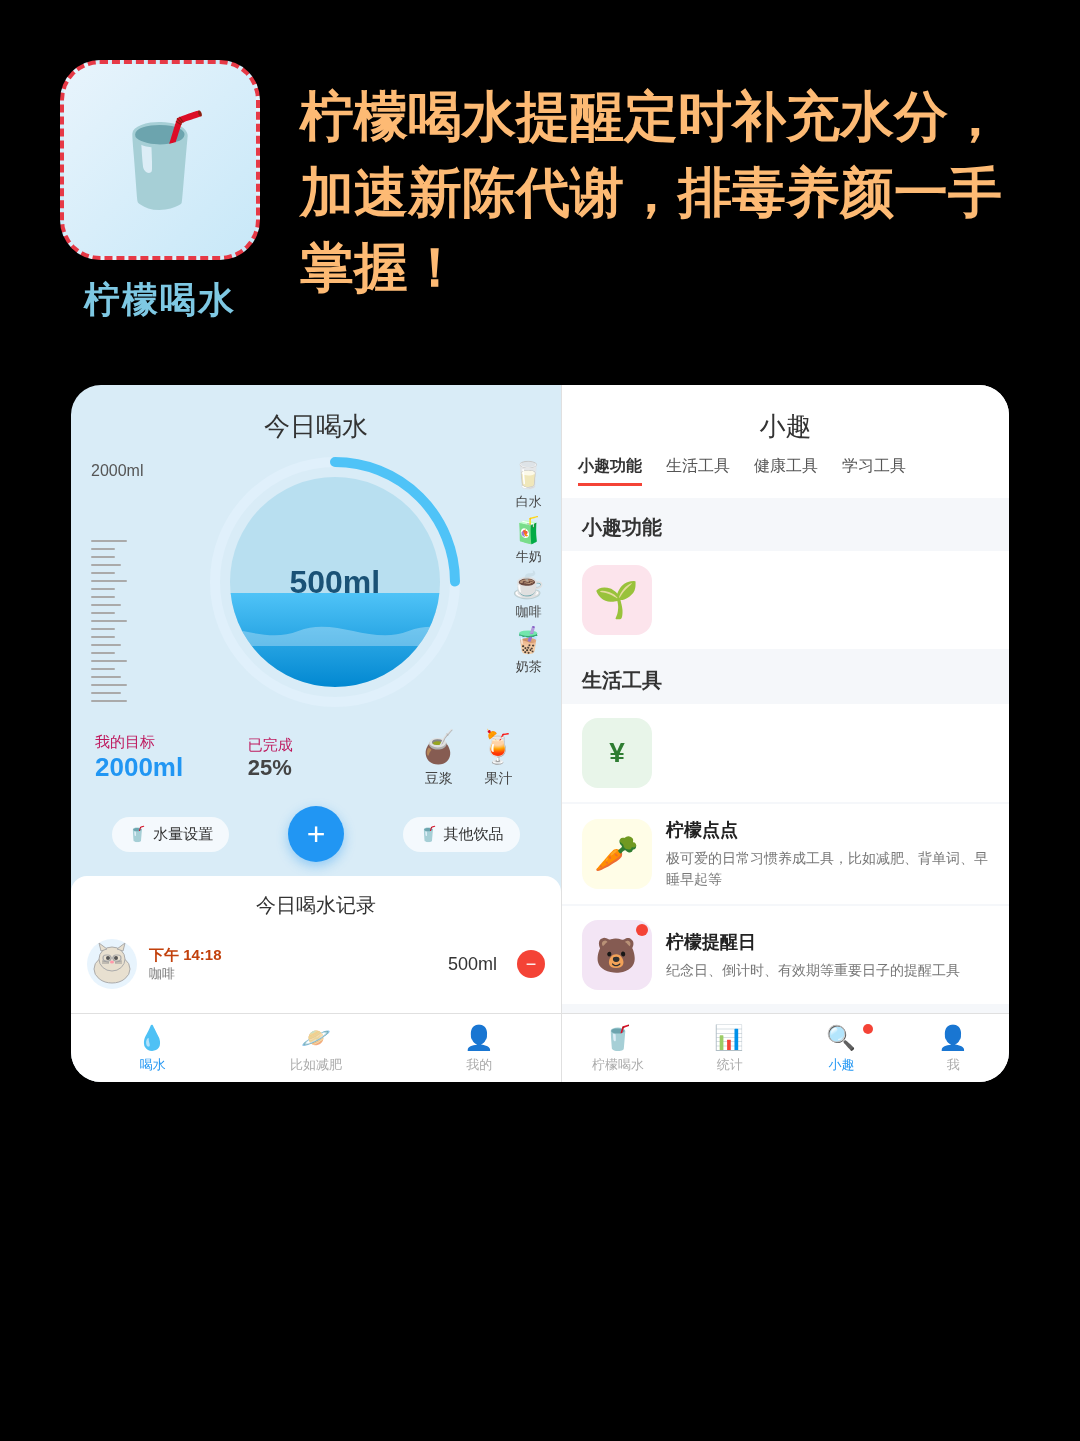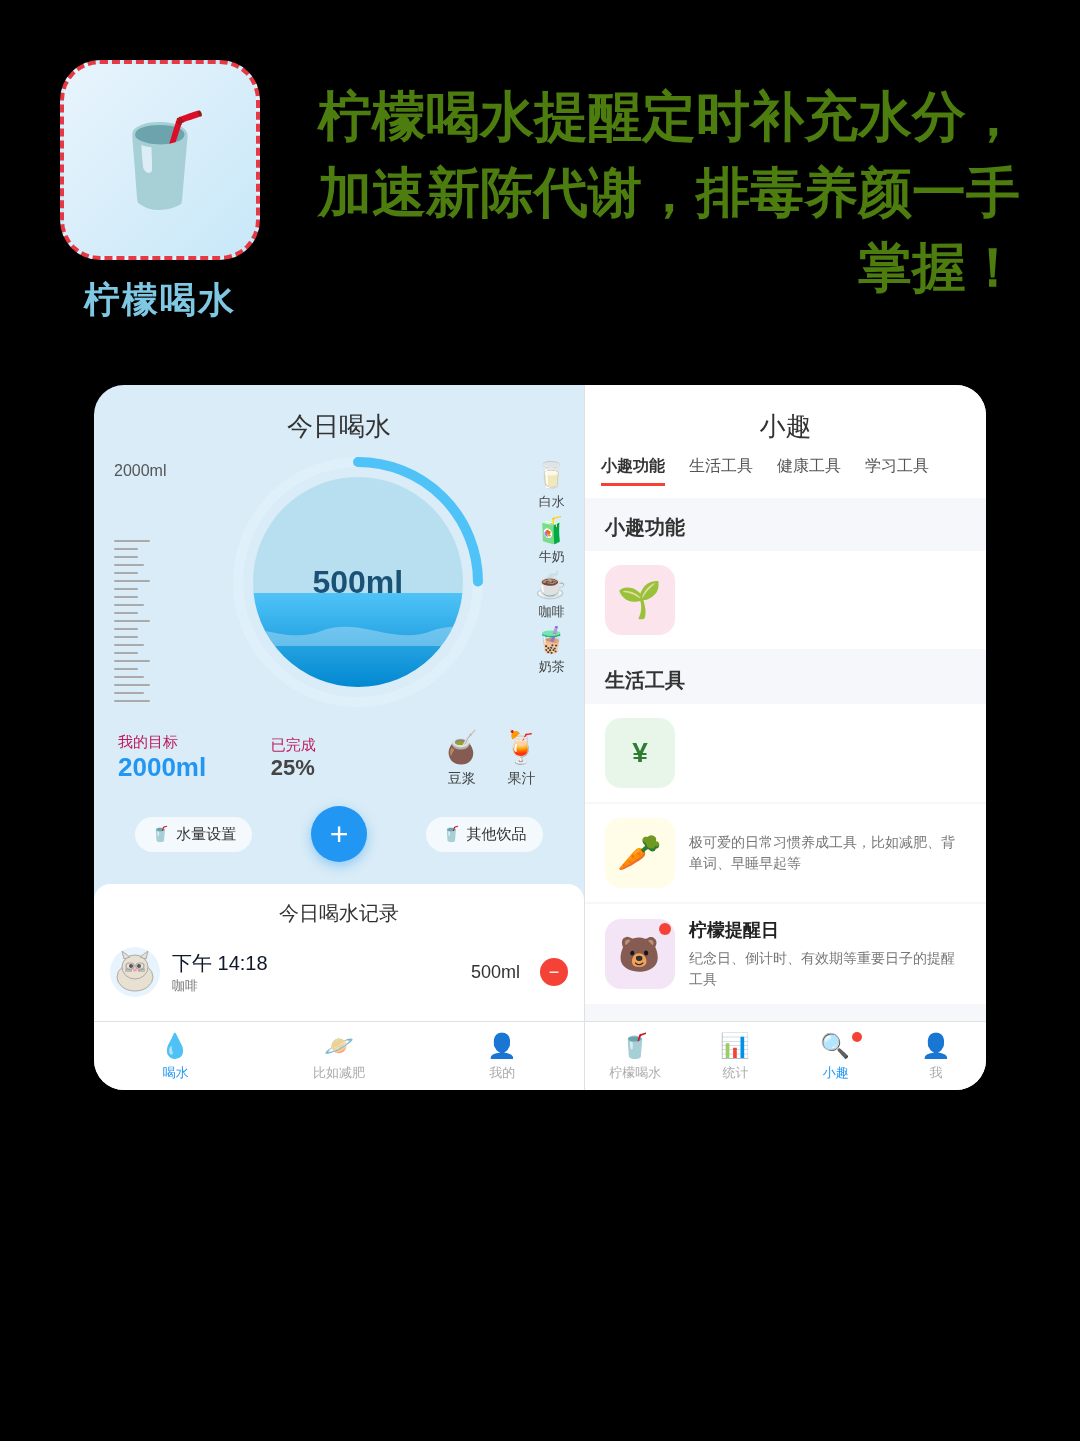--- a/index.html
+++ b/index.html
@@ -37,26 +37,25 @@
       justify-content: center;
       font-size: 90px;
     }
     .app-name {
       color: #7ec8e3;
       font-size: 36px;
       font-weight: 600;
       letter-spacing: 2px;
     }
     .hero-text {
-      color: #4d7c0f;
+      color: #fdba74;
       font-size: 54px;
       font-weight: 700;
       line-height: 1.4;
       flex: 1;
-      text-align: right;
     }
 
     
     .phones-row {
       display: flex;
       gap: 0;
       padding: 20px 40px 40px 40px;
       background: #000;
       justify-content: center;
     }
@@ -243,21 +242,21 @@
       display: flex;
       align-items: center;
       justify-content: center;
       cursor: pointer;
       box-shadow: 0 4px 12px rgba(33,150,243,0.4);
     }
 
     
     .record-section {
       background: #fff;
-      margin: 8px 0 0;
+      margin: 0 0 0;
       border-radius: 16px 16px 0 0;
       flex: 1;
       padding: 16px;
     }
     .record-title {
       text-align: center;
       font-size: 20px;
       color: #333;
       font-weight: 500;
       margin-bottom: 12px;
@@ -274,21 +273,21 @@
       border-radius: 50%;
       background: #e8f4fd;
       display: flex;
       align-items: center;
       justify-content: center;
       font-size: 22px;
       flex-shrink: 0;
       overflow: hidden;
     }
     .record-info { flex: 1; }
-    .record-time { font-size: 20px; color: #0f172a; font-weight: 400; }
+    .record-time { font-size: 15px; color: #c2410c; font-weight: 700; }
     .record-type { font-size: 13px; color: #777; }
     .record-ml { font-size: 18px; color: #333; font-weight: 500; margin-right: 8px; }
     .record-del {
       width: 28px;
       height: 28px;
       border-radius: 50%;
       background: #f44336;
       color: #fff;
       display: flex;
       align-items: center;
@@ -312,21 +311,21 @@
       gap: 4px;
       cursor: pointer;
       font-size: 13px;
       color: #aaa;
     }
     .nav-item.active { color: #2196f3; }
     .nav-icon { font-size: 24px; }
 
     
     .phone-right {
-      width: 402px;
+      width: 448px;
       background: #f5f7fa;
       border-radius: 0 30px 30px 0;
       overflow: hidden;
       display: flex;
       flex-direction: column;
       border-left: 1px solid #e0e0e0;
     }
     .xiaoqu-header {
       text-align: center;
       padding: 24px 0 12px;
@@ -609,20 +608,21 @@
 
     <div class="xq-section-title">生活工具</div>
     <div class="xq-card">
       <div class="xq-icon green" style="font-size:28px;font-weight:700;color:#2e7d32;">¥</div>
       <div class="xq-card-info">
       </div>
     </div>
     <div class="xq-card">
       <div class="xq-icon yellow">🥕</div>
       <div class="xq-card-info">
+        <div class="xq-card-title">柠檬点点</div>
         <div class="xq-card-desc">极可爱的日常习惯养成工具，比如减肥、背单词、早睡早起等</div>
       </div>
     </div>
     <div class="xq-card">
       <div class="xq-icon purple" style="position:relative;">
         <span style="font-size:34px;">🐻</span>
         <span style="position:absolute;top:4px;right:4px;width:12px;height:12px;background:#f44336;border-radius:50;border-radius:50%;"></span>
       </div>
       <div class="xq-card-info">
         <div class="xq-card-title">柠檬提醒日</div>

